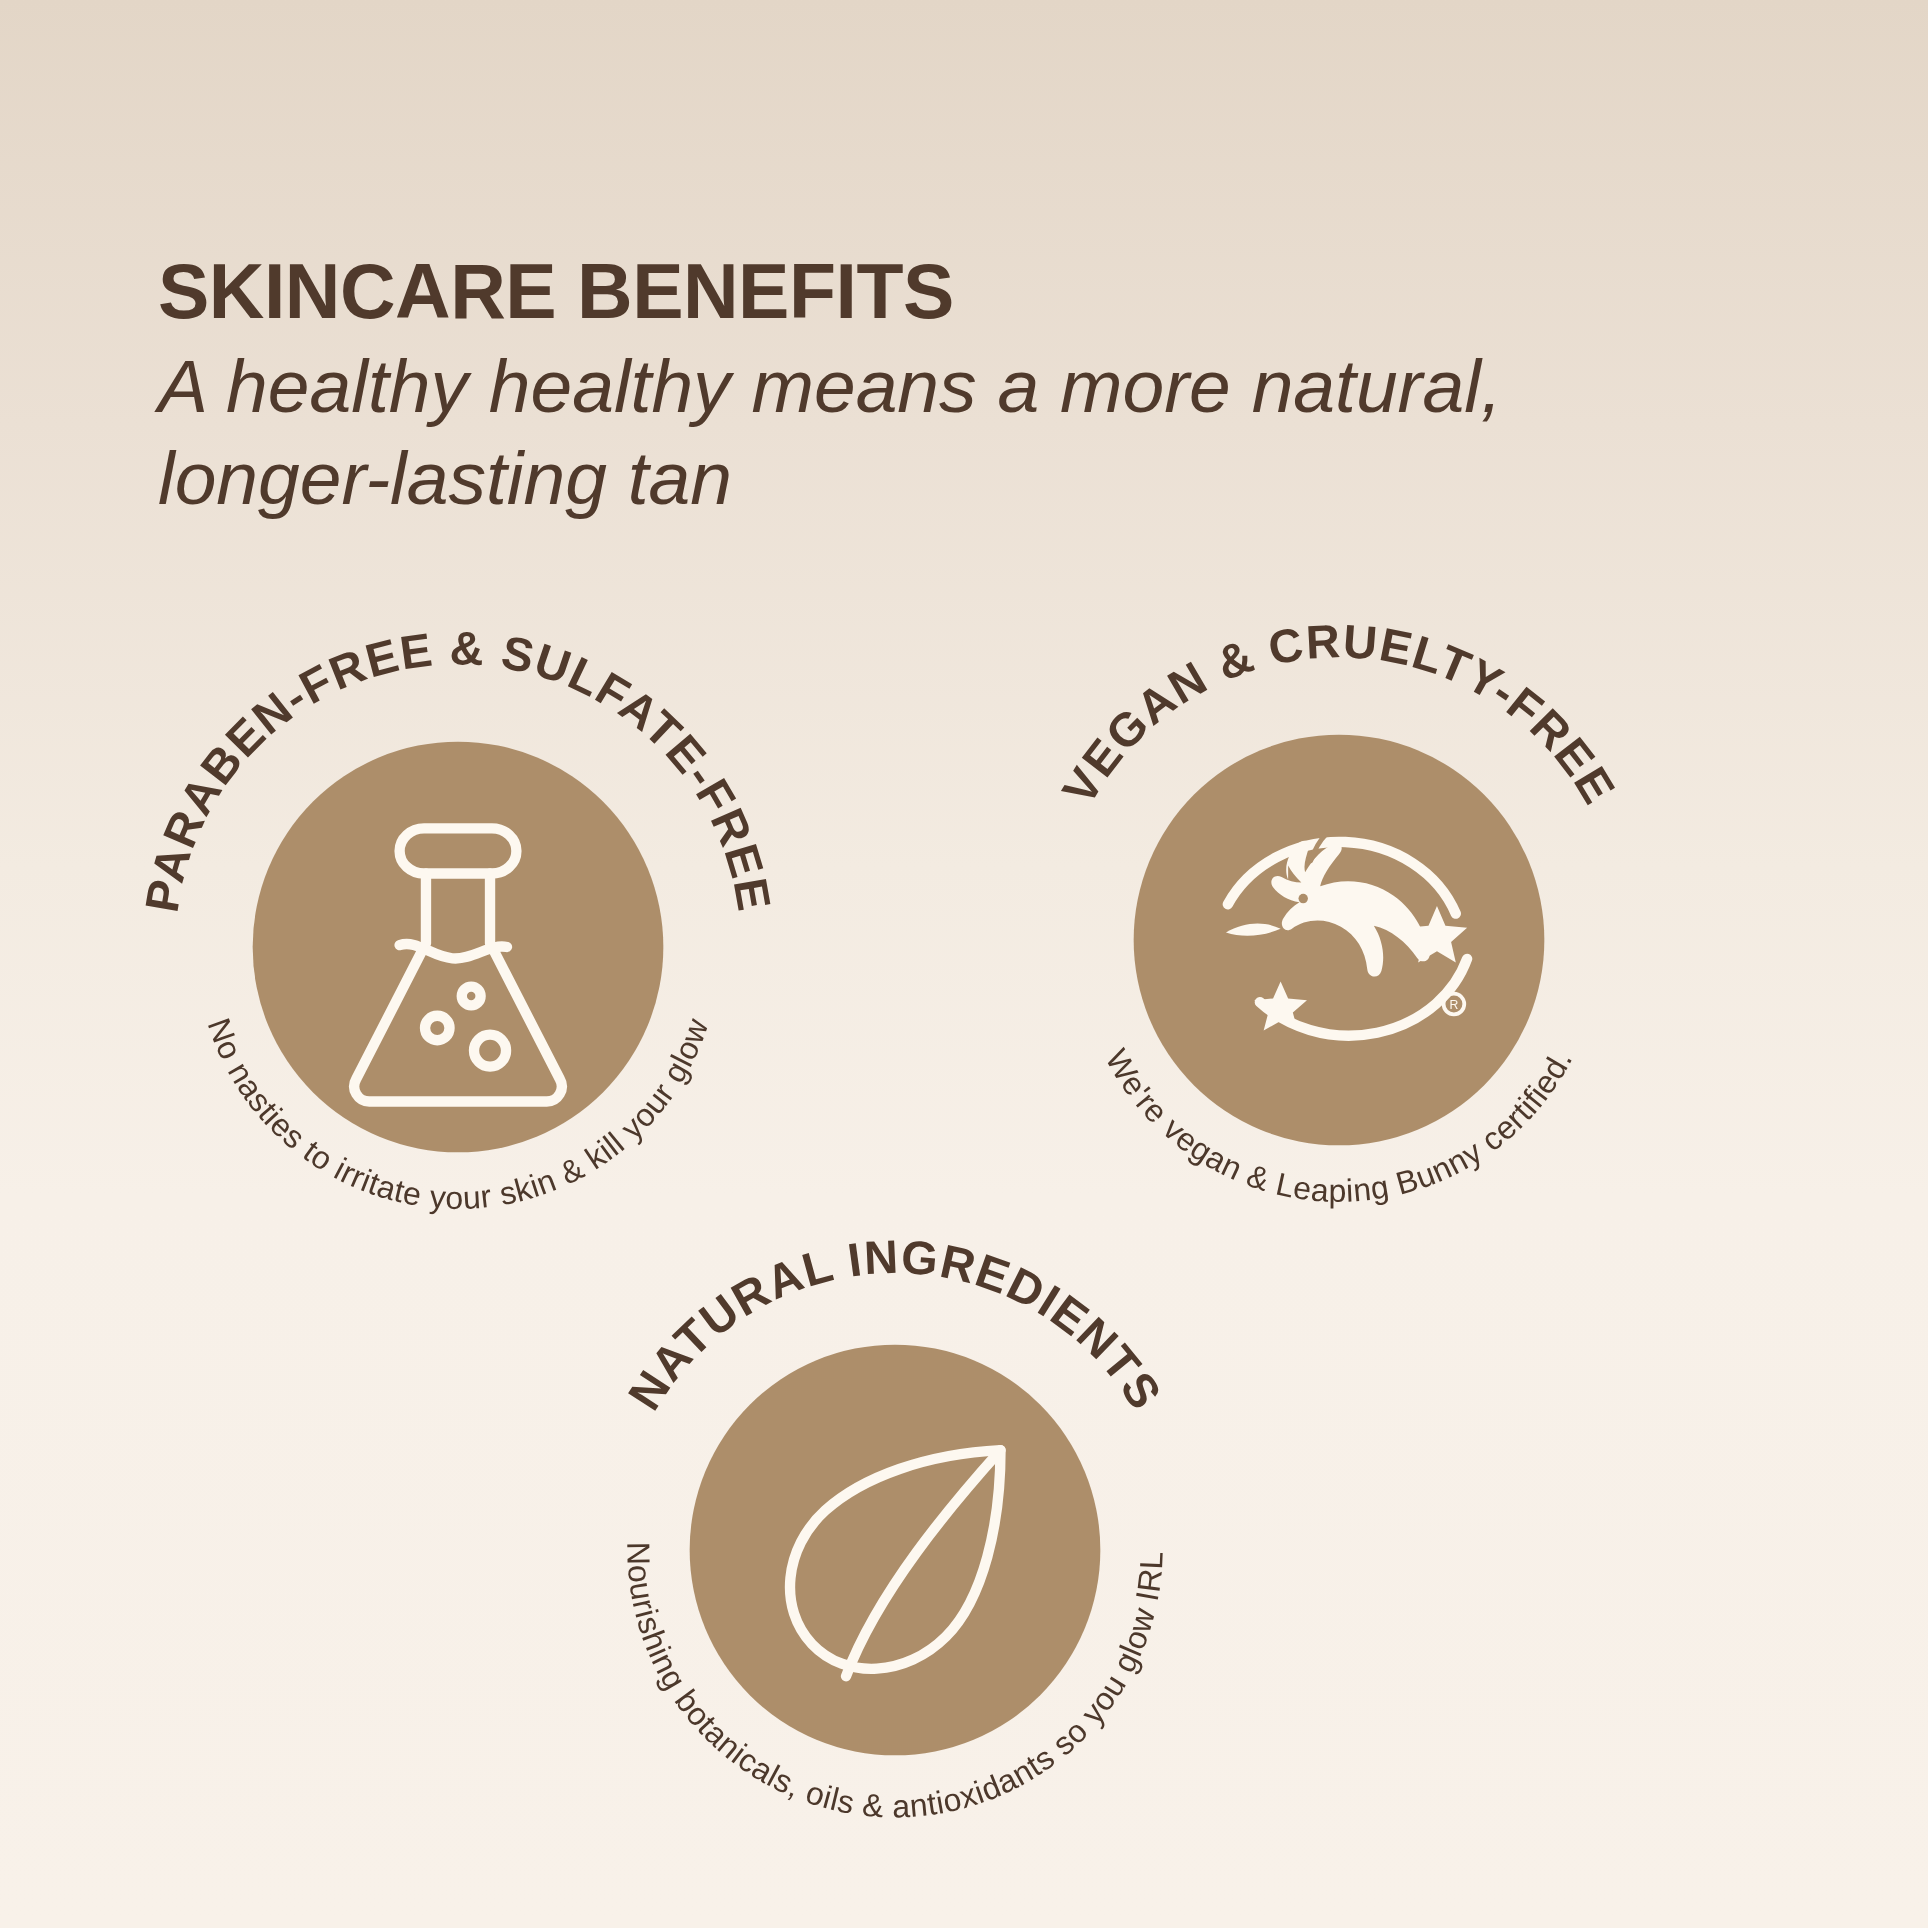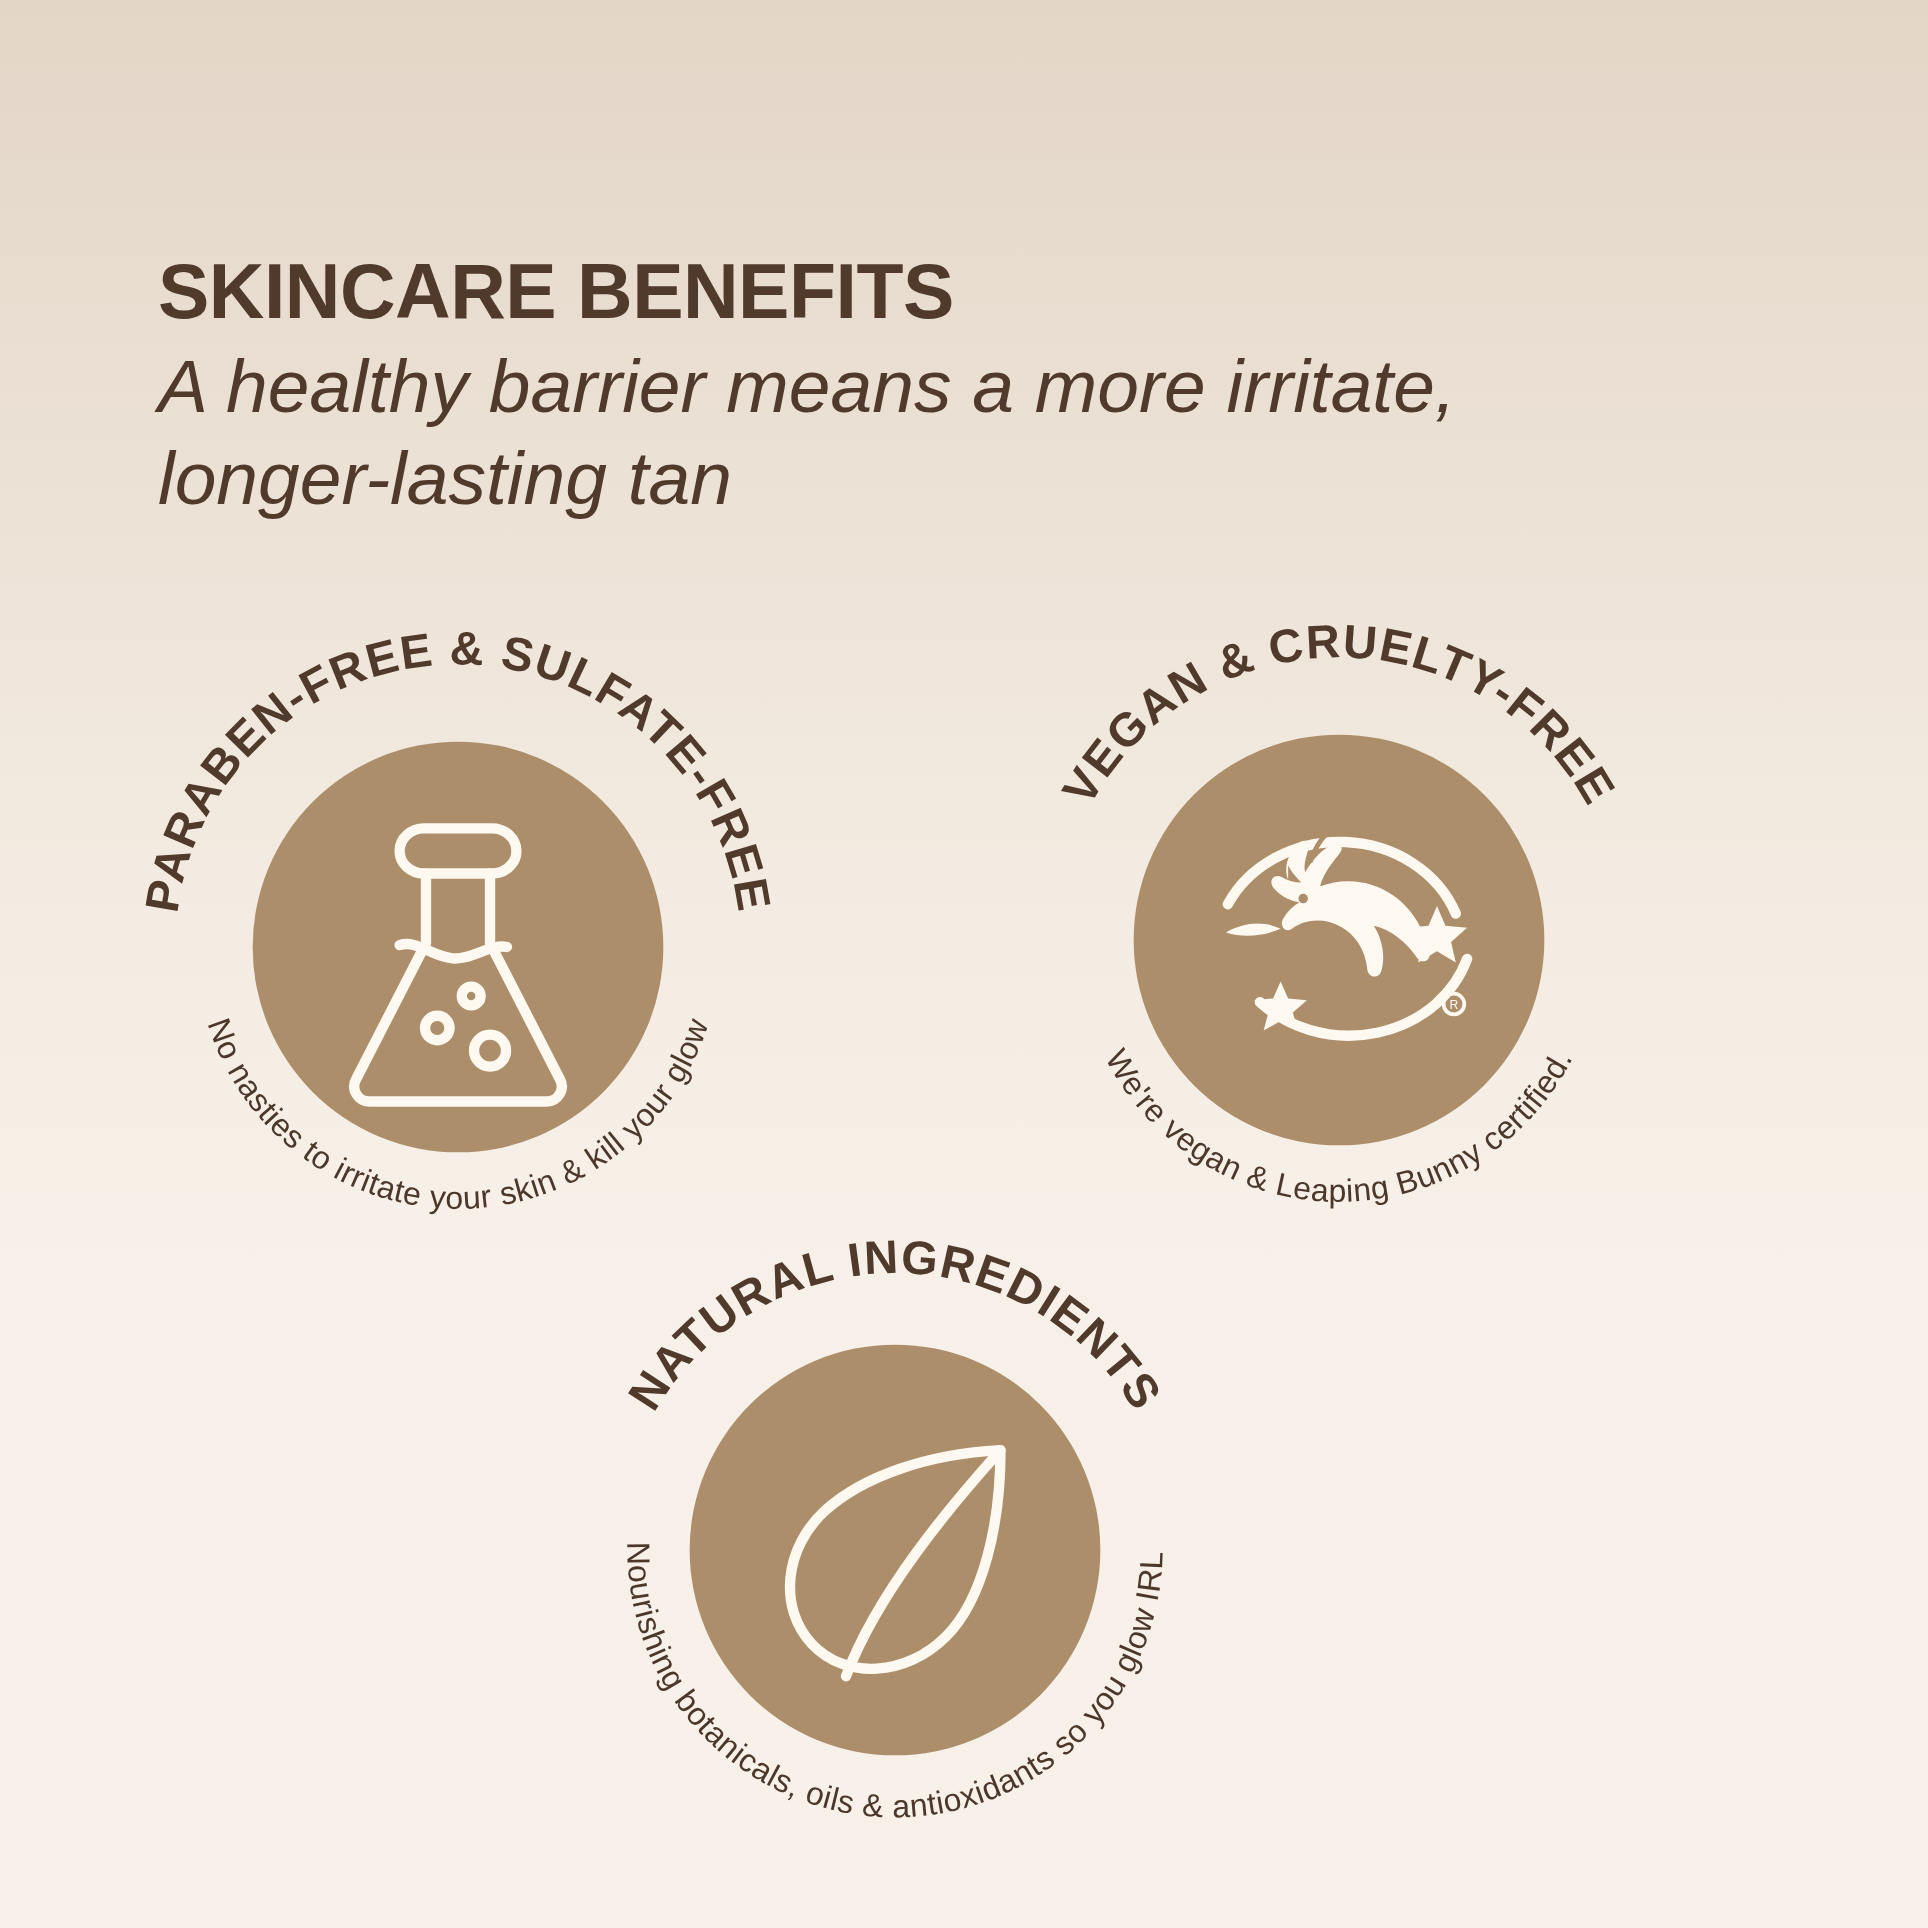--- a/index.html
+++ b/index.html
@@ -92,21 +92,21 @@
   }
   .ico-fill { fill: #fdf8f0; }
 </style>
 </head>
 <body>
 
 <div class="canvas">
 
   <div class="header">
     <h1 class="title">SKINCARE BENEFITS</h1>
-    <p class="subtitle">A healthy barrier means a more irritate, longer-lasting tan</p>
+    <p class="subtitle">A healthy healthy means a more natural, longer-lasting tan</p>
   </div>
 
   <div class="badge badge-1">
     <svg viewBox="0 0 620 620" xmlns="http://www.w3.org/2000/svg">
       <defs>
         <path id="b1-top" d="M 10,310 A 300,300 0 0 1 610,310"></path>
         <path id="b1-bot" d="M 32,310 A 278,278 0 0 0 588,310"></path>
       </defs>
 
       <circle class="disc" cx="310" cy="310" r="218"></circle>

